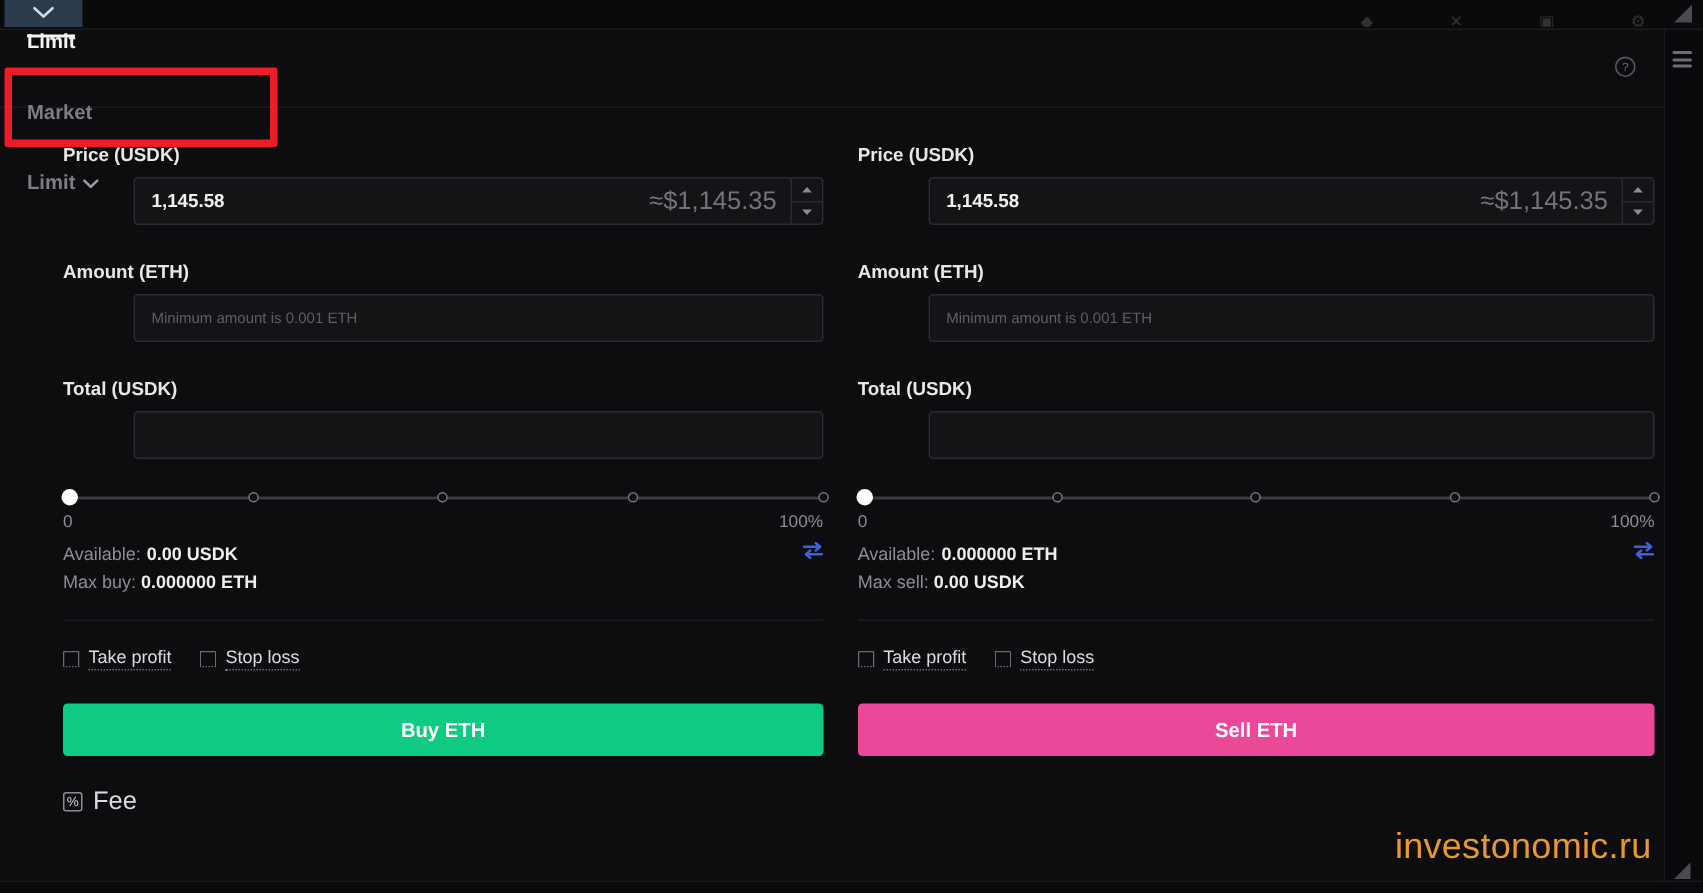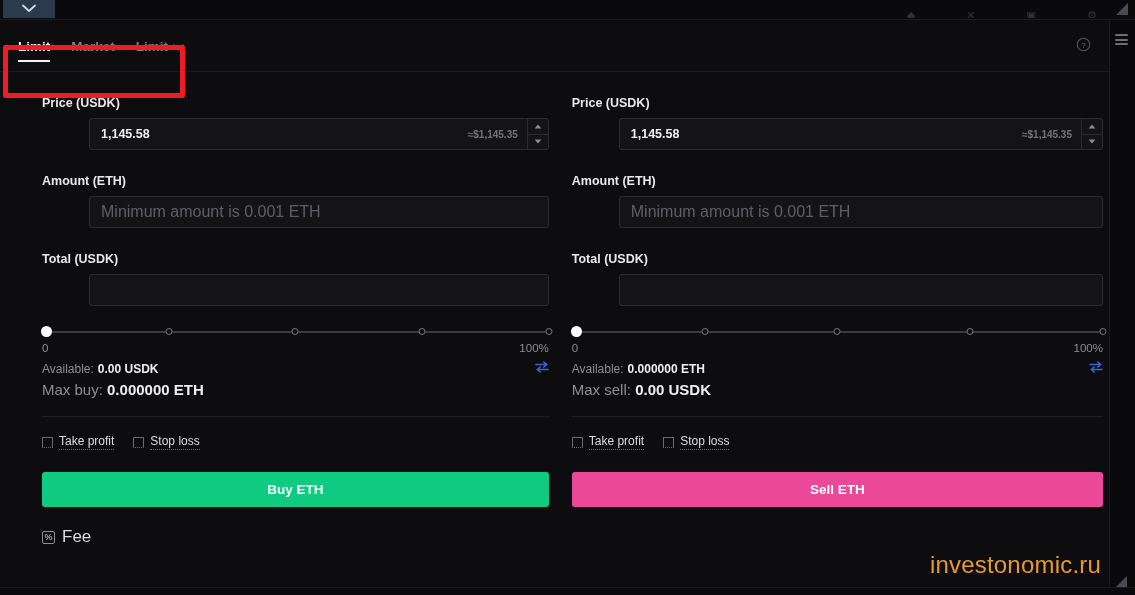--- a/index.html
+++ b/index.html
@@ -66,21 +66,21 @@
 
   
   .tabbar {
     position: absolute; left: 0; top: 0;
     width: 1109px; height: 52px;
     border-bottom: 1px solid #1b1b1f;
   }
   .tabs {
     position: absolute; left: 18px; top: 0;
     height: 52px;
-    display: flex; align-items: flex-end; gap: 21px;
+    display: flex; align-items: flex-start; gap: 32px; flex-direction: column;
   }
   .tab {
     position: relative;
     font-size: 13.5px; font-weight: 700;
     color: #7d7d84;
     height: 52px; display: flex; align-items: center;
     cursor: pointer;
   }
   .tab.active { color: #f3f3f5; }
   .tab.active::after {
@@ -127,26 +127,26 @@
     background: #141417;
     border: 1px solid #2b2b31;
     border-radius: 3px;
     display: flex; align-items: center; margin-left: 47px;
   }
   .input .val {
     font-size: 12.5px; font-weight: 700; color: #f0f0f2;
     padding-left: 11px; flex: 1;
   }
   .input .ph {
-    font-size: 16px; color: #5e5e66;
+    font-size: 10px; color: #5e5e66;
     padding-left: 11px; flex: 1; font-weight: 400;
   }
   .input .approx {
-    font-size: 10px; color: #73737b;
-    padding-right: 9px; white-space: nowrap; font-weight: bold;
+    font-size: 17px; color: #73737b;
+    padding-right: 9px; white-space: nowrap;
   }
   .spin {
     width: 21px; height: 100%;
     border-left: 1px solid #2b2b31;
     display: flex; flex-direction: column;
   }
   .spin div {
     flex: 1; display: flex; align-items: center; justify-content: center;
     cursor: pointer;
   }
@@ -188,21 +188,21 @@
   .avail {
     margin-top: 7px;
     display: flex; align-items: center;
     font-size: 12px; color: #8d8d95;
   }
   .avail b { color: #eeeef0; font-weight: 700; margin-left: 4px; }
   .avail .sp { flex: 1; }
   .swap-icon { cursor: pointer; }
   .maxline {
     margin-top: 5px;
-    font-size: 15px; color: #8d8d95;
+    font-size: 12px; color: #8d8d95;
   }
   .maxline b { color: #eeeef0; font-weight: 700; }
 
   .hr {
     margin-top: 18px;
     height: 1px; background: #1e1e23;
   }
 
   
   .checks {

